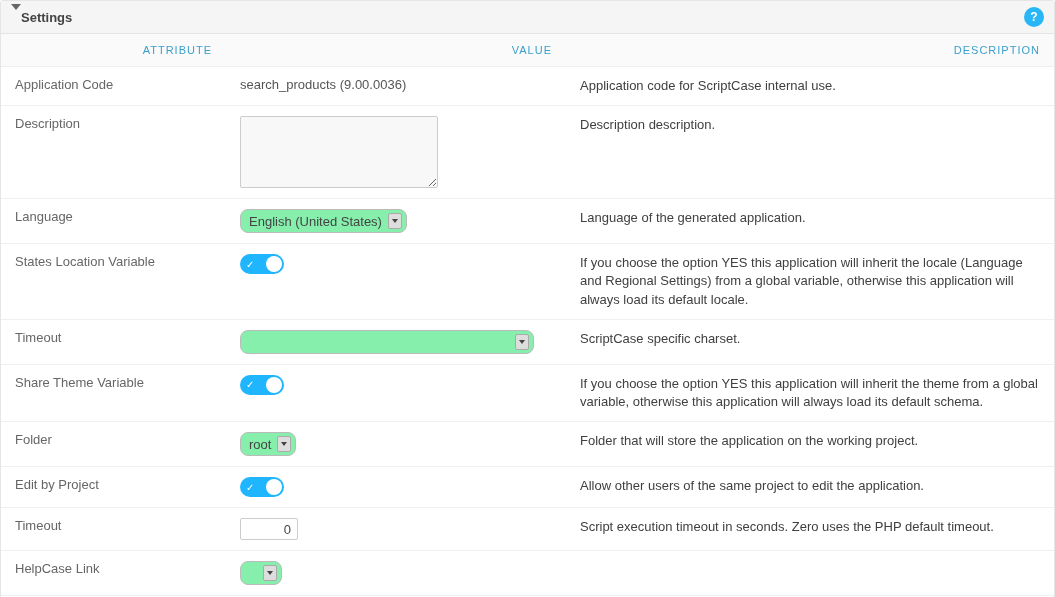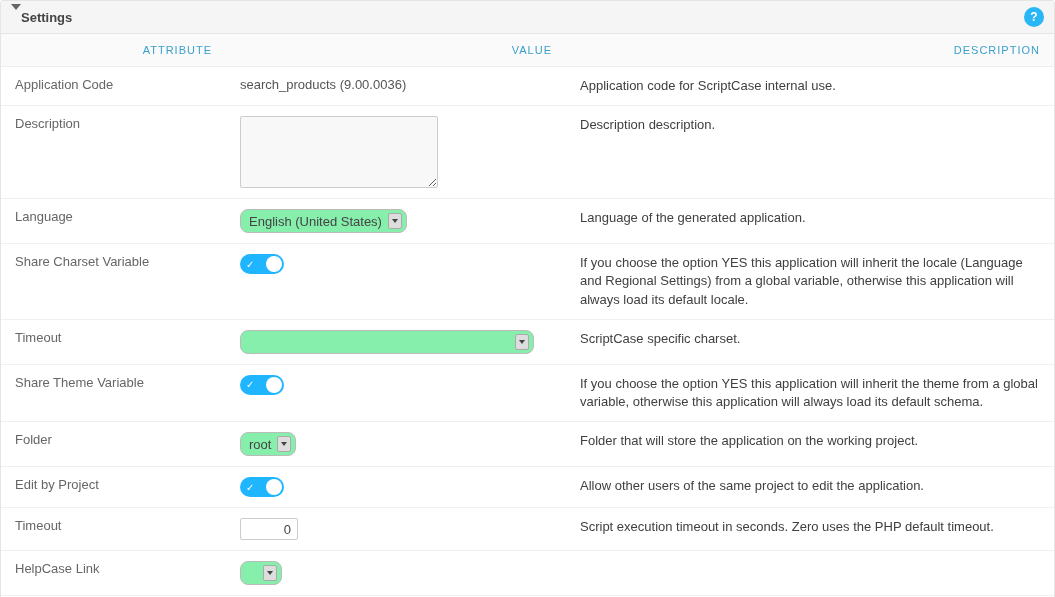--- a/index.html
+++ b/index.html
@@ -188,21 +188,21 @@
     <div class="cell val">
       <div class="select-like lang-select">
         <span>English (United States)</span>
         <span class="select-arrow"></span>
       </div>
     </div>
     <div class="cell desc">Language of the generated application.</div>
   </div>
 
   <div class="row">
-    <div class="cell attr">Share Charset Variable</div>
+    <div class="cell attr">States Location Variable</div>
     <div class="cell val">
       <div class="toggle">
         <span class="check">✓</span>
         <span class="knob"></span>
       </div>
     </div>
     <div class="cell desc">If you choose the option YES this application will inherit the locale (Language and Regional Settings) from a global variable, otherwise this application will always load its default locale.</div>
   </div>
 
   <div class="row">

